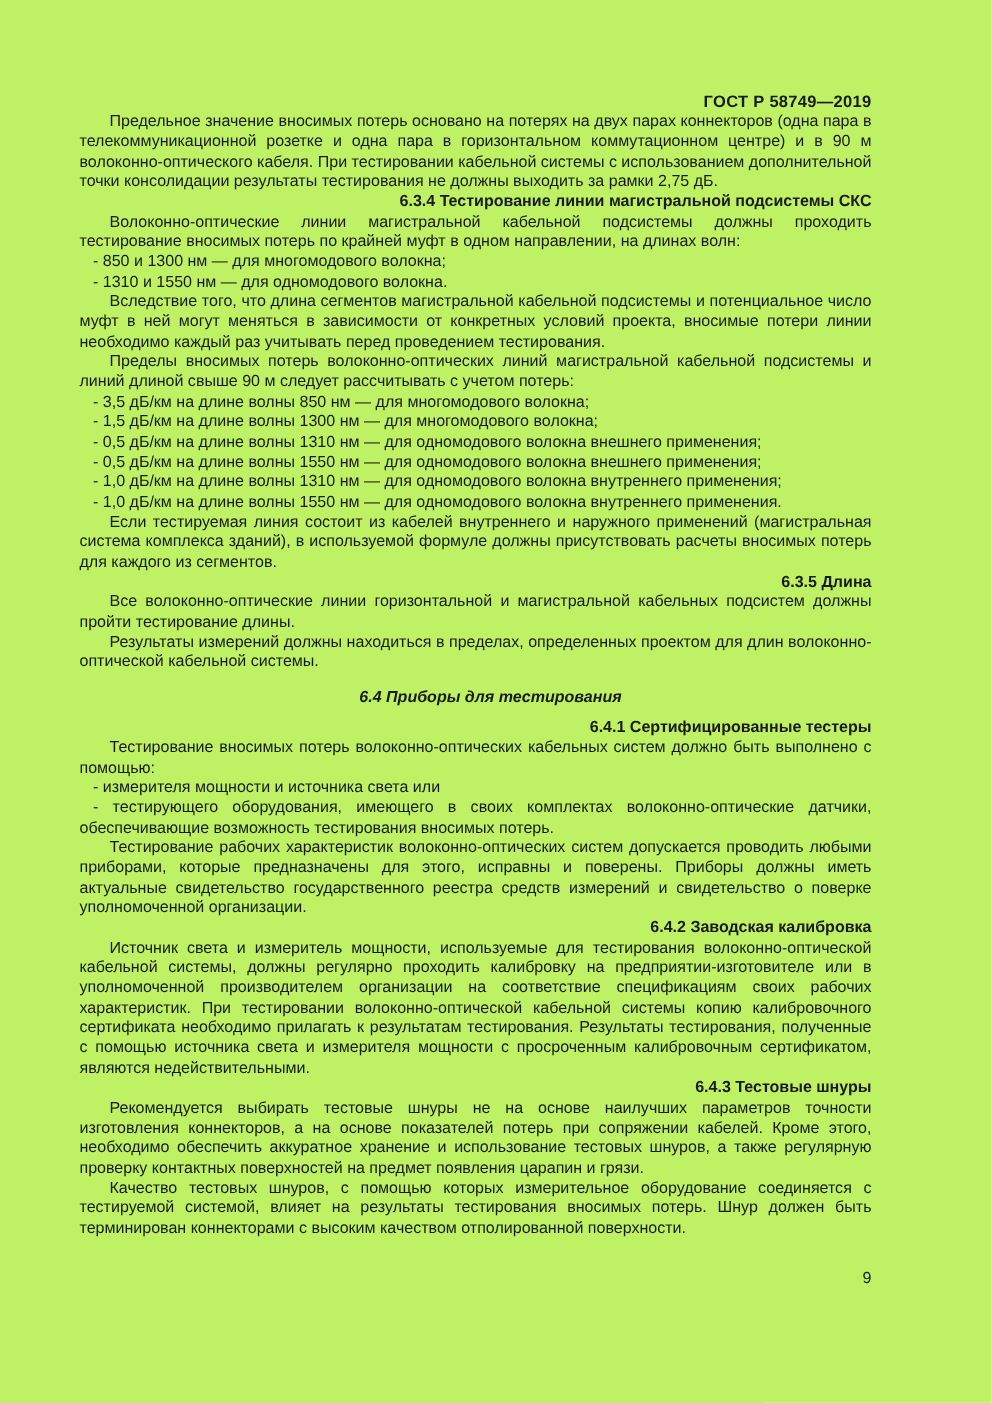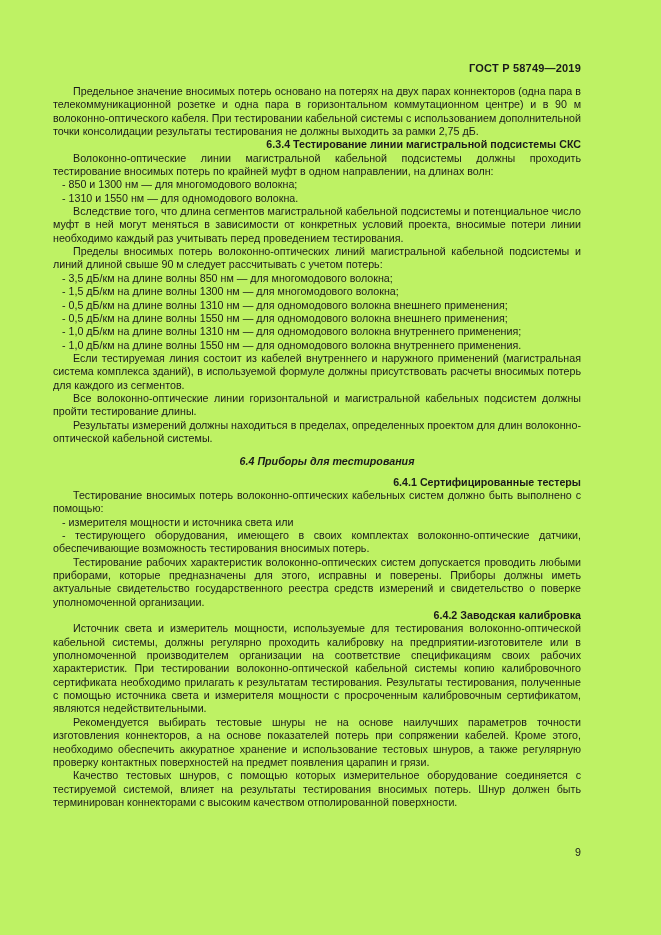--- a/index.html
+++ b/index.html
@@ -19,21 +19,21 @@
     position: absolute;
     top: 62px; left: 53px; width: 528px;
     text-align: right;
     font-weight: 700;
     font-size: 11px;
     letter-spacing: 0.2px;
     color: #1a1a1a;
   }
   .body-text {
     position: absolute;
-    top: 85px; left: 53px; width: 528px;
+    top: 75px; left: 53px; width: 528px;
     font-size: 10.7px;
     line-height: 13.35px;
     text-align: justify;
     color: #1a1a1a;
   }
   .body-text p, .body-text h3, .body-text h4 {
     margin: 0; padding: 0;
     font-size: 10.7px;
     line-height: 13.35px;
   }
@@ -75,29 +75,31 @@
     <p class="list">- 1310 и 1550 нм — для одномодового волокна.</p>
     <p class="para">Вследствие того, что длина сегментов магистральной кабельной подсистемы и потенциальное число муфт в ней могут меняться в зависимости от конкретных условий проекта, вносимые потери линии необходимо каждый раз учитывать перед проведением тестирования.</p>
     <p class="para">Пределы вносимых потерь волоконно-оптических линий магистральной кабельной подсистемы и линий длиной свыше 90 м следует рассчитывать с учетом потерь:</p>
     <p class="list">- 3,5 дБ/км на длине волны 850 нм — для многомодового волокна;</p>
     <p class="list">- 1,5 дБ/км на длине волны 1300 нм — для многомодового волокна;</p>
     <p class="list">- 0,5 дБ/км на длине волны 1310 нм — для одномодового волокна внешнего применения;</p>
     <p class="list">- 0,5 дБ/км на длине волны 1550 нм — для одномодового волокна внешнего применения;</p>
     <p class="list">- 1,0 дБ/км на длине волны 1310 нм — для одномодового волокна внутреннего применения;</p>
     <p class="list">- 1,0 дБ/км на длине волны 1550 нм — для одномодового волокна внутреннего применения.</p>
     <p class="para">Если тестируемая линия состоит из кабелей внутреннего и наружного применений (магистральная система комплекса зданий), в используемой формуле должны присутствовать расчеты вносимых потерь для каждого из сегментов.</p>
+    <h4 class="hsub">6.3.5 Длина</h4>
     <p class="para">Все волоконно-оптические линии горизонтальной и магистральной кабельных подсистем должны пройти тестирование длины.</p>
     <p class="para">Результаты измерений должны находиться в пределах, определенных проектом для длин волоконно-оптической кабельной системы.</p>
     <h3 class="hsec">6.4 Приборы для тестирования</h3>
     <h4 class="hsub">6.4.1 Сертифицированные тестеры</h4>
     <p class="para">Тестирование вносимых потерь волоконно-оптических кабельных систем должно быть выполнено с помощью:</p>
     <p class="list">- измерителя мощности и источника света или</p>
     <p class="list">- тестирующего оборудования, имеющего в своих комплектах волоконно-оптические датчики, обеспечивающие возможность тестирования вносимых потерь.</p>
     <p class="para">Тестирование рабочих характеристик волоконно-оптических систем допускается проводить любыми приборами, которые предназначены для этого, исправны и поверены. Приборы должны иметь актуальные свидетельство государственного реестра средств измерений и свидетельство о поверке уполномоченной организации.</p>
     <h4 class="hsub">6.4.2 Заводская калибровка</h4>
     <p class="para">Источник света и измеритель мощности, используемые для тестирования волоконно-оптической кабельной системы, должны регулярно проходить калибровку на предприятии-изготовителе или в уполномоченной производителем организации на соответствие спецификациям своих рабочих характеристик. При тестировании волоконно-оптической кабельной системы копию калибровочного сертификата необходимо прилагать к результатам тестирования. Результаты тестирования, полученные с помощью источника света и измерителя мощности с просроченным калибровочным сертификатом, являются недействительными.</p>
+    <h4 class="hsub">6.4.3 Тестовые шнуры</h4>
     <p class="para">Рекомендуется выбирать тестовые шнуры не на основе наилучших параметров точности изготовления коннекторов, а на основе показателей потерь при сопряжении кабелей. Кроме этого, необходимо обеспечить аккуратное хранение и использование тестовых шнуров, а также регулярную проверку контактных поверхностей на предмет появления царапин и грязи.</p>
     <p class="para">Качество тестовых шнуров, с помощью которых измерительное оборудование соединяется с тестируемой системой, влияет на результаты тестирования вносимых потерь. Шнур должен быть терминирован коннекторами с высоким качеством отполированной поверхности.</p>
   </div>
 
   <div class="page-number">9</div>
 
 </div>
 
 </body></html>

